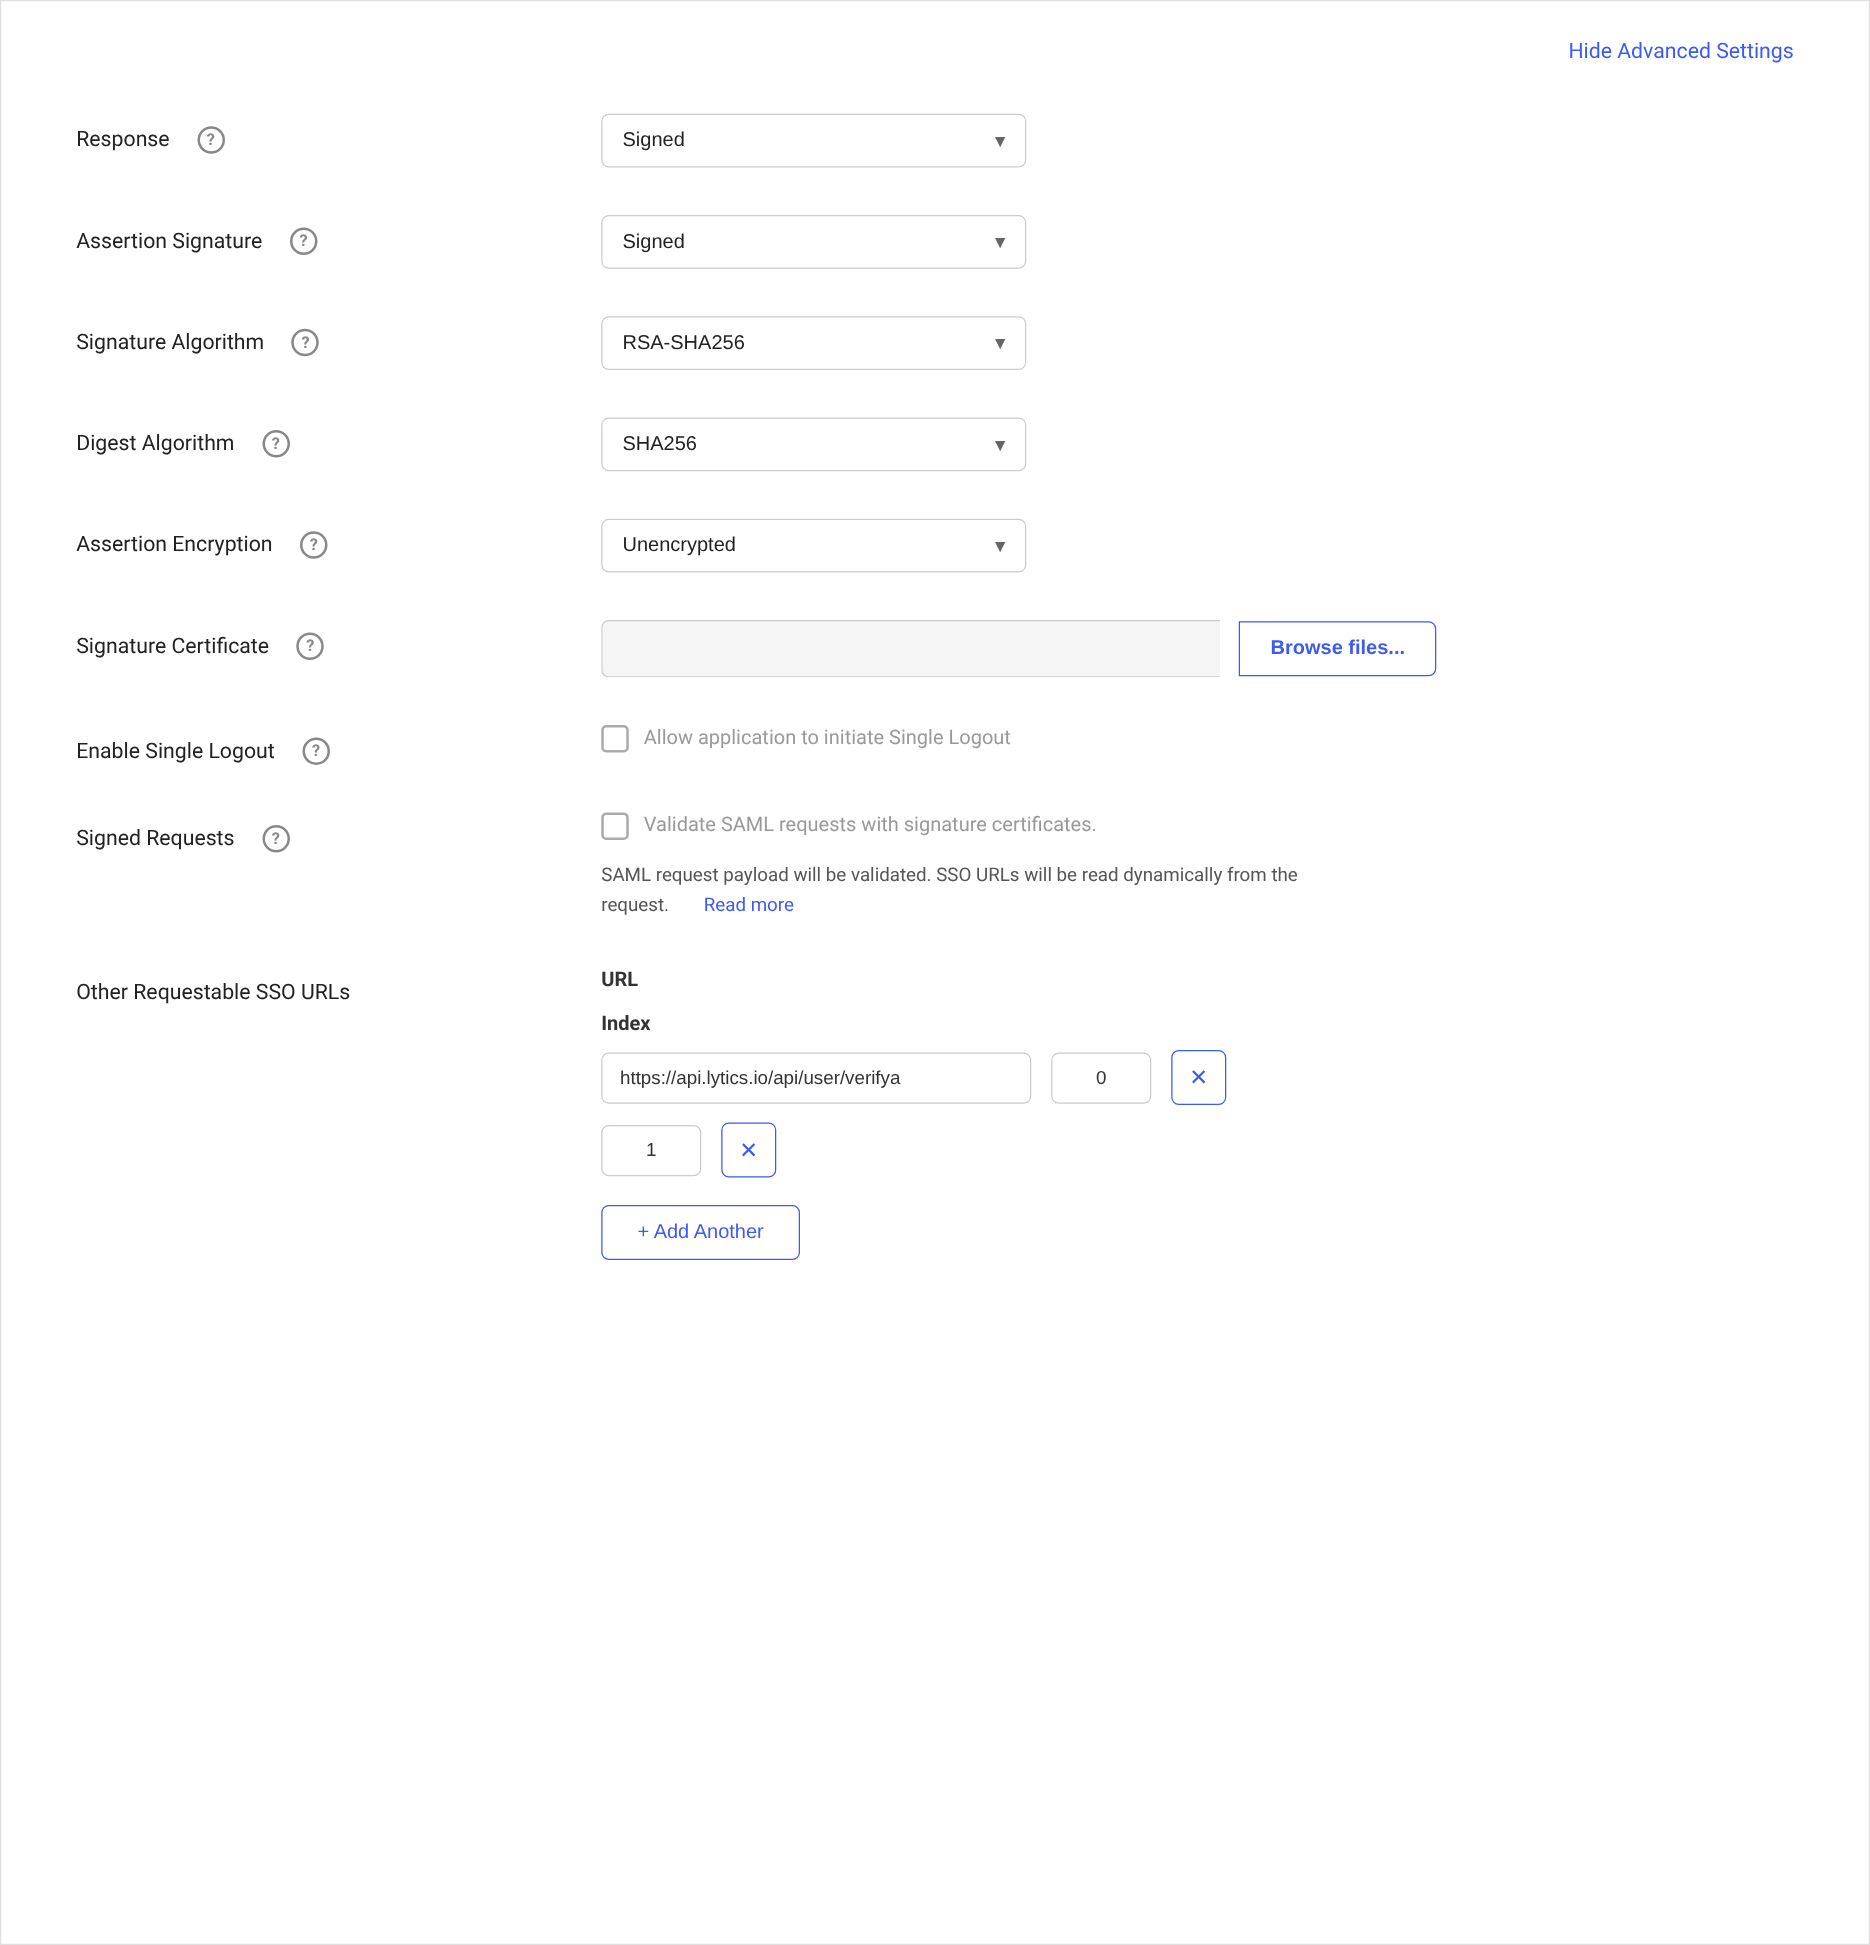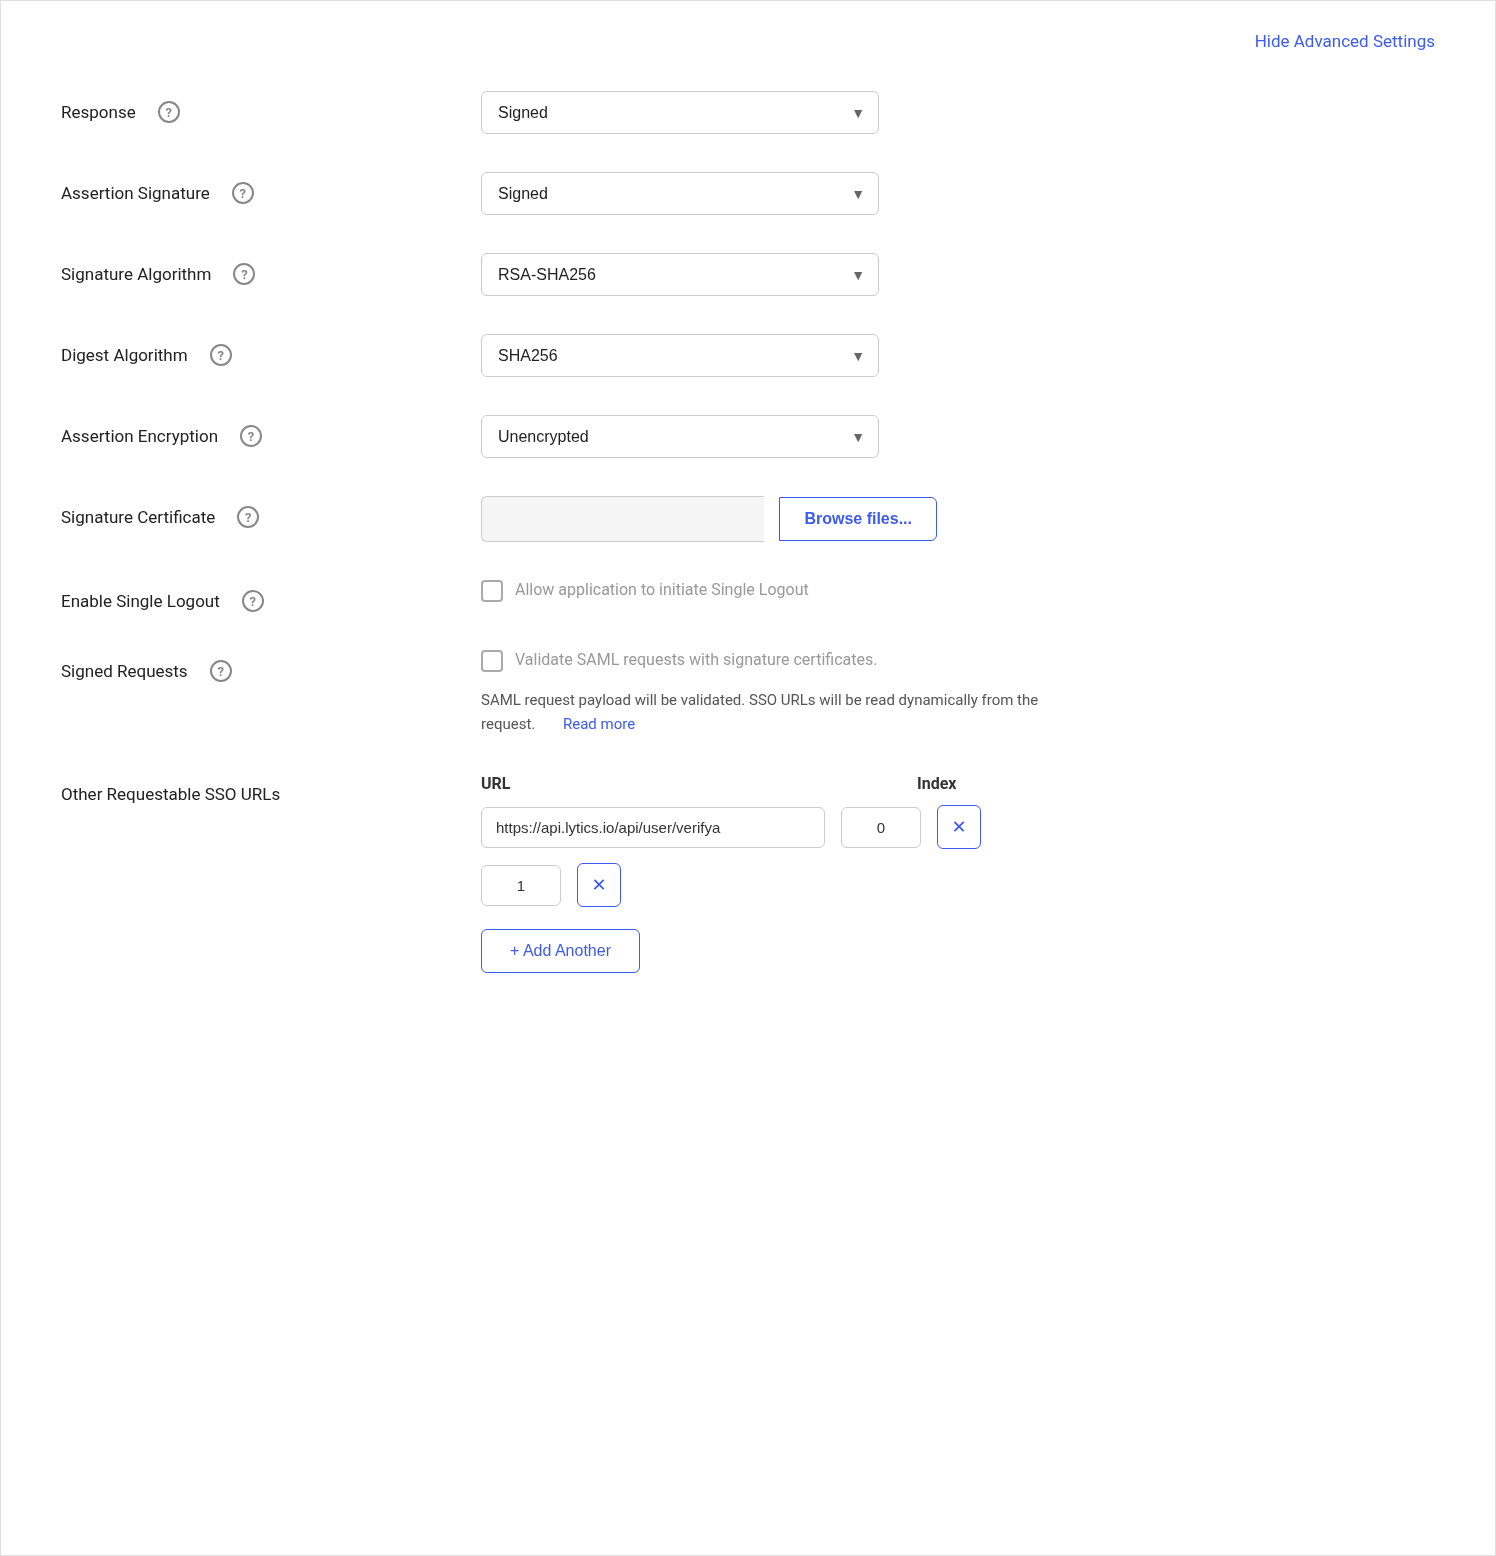--- a/index.html
+++ b/index.html
@@ -55,21 +55,21 @@
       font-weight: bold;
       cursor: pointer;
       flex-shrink: 0;
       line-height: 1;
     }
     .form-control {
       flex: 1;
     }
     .select-wrapper {
       position: relative;
-      width: 398px;
+      width: 340px;
       text-decoration: underline;
     }
     .select-wrapper select {
       width: 100%;
       padding: 12px 40px 12px 16px;
       border: 1.5px solid #ccc;
       border-radius: 6px;
       font-size: 16px;
       color: #222;
       background: #fff;
@@ -84,21 +84,21 @@
       top: 50%;
       transform: translateY(-50%);
       pointer-events: none;
       color: #666;
       font-size: 14px;
     }
     .file-input-row {
       display: flex;
       align-items: center;
       gap: 15px;
-      width: 456px;
+      width: 668px;
     }
     .file-text-area {
       flex: 1;
       padding: 12px 16px;
       border: 1.5px solid #ccc;
       border-right: none;
       border-radius: 6px 0 0 6px;
       background: #f5f5f5;
       font-size: 16px;
       color: #999;
@@ -147,20 +147,21 @@
       text-decoration: none;
       margin-left: 24px;
     }
     .sso-urls-section {
       flex: 1;
     }
     .sso-header-row {
       display: flex;
       gap: 16px;
       margin-bottom: 12px;
+      flex-direction: column;
     }
     .sso-col-url {
       font-weight: 700;
       font-size: 16px;
       width: 420px;
     }
     .sso-col-index {
       font-weight: 700;
       font-size: 16px;
       width: 100px;

